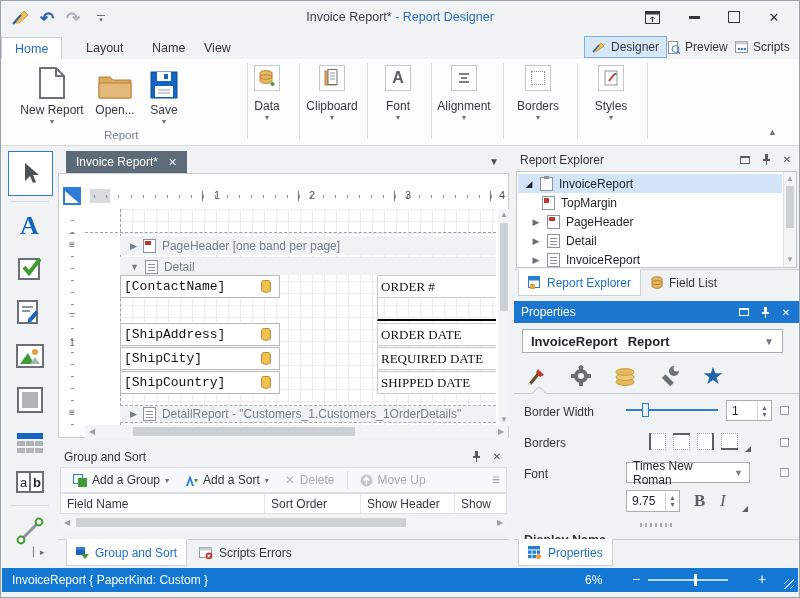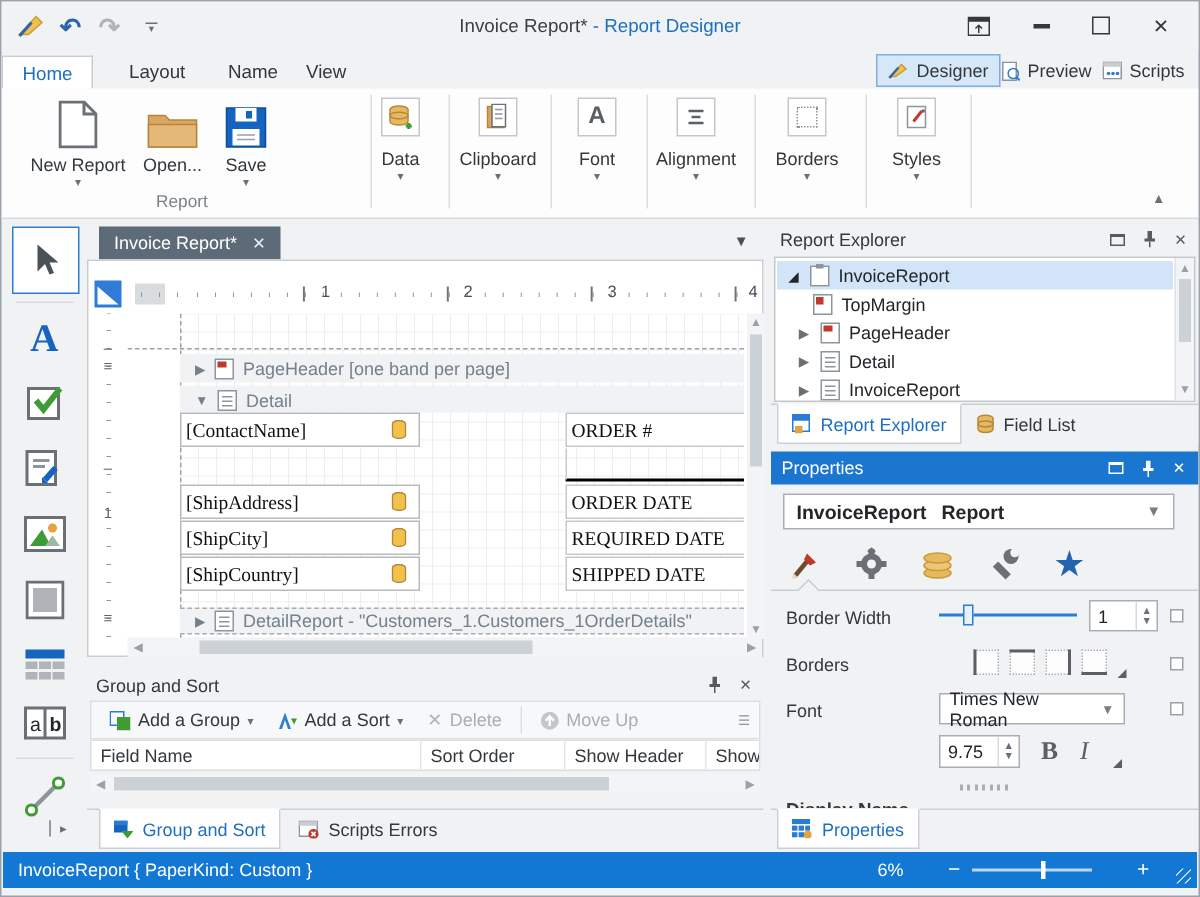--- a/index.html
+++ b/index.html
@@ -71,21 +71,21 @@
     background-image:linear-gradient(#ededee 1px,transparent 1px),linear-gradient(90deg,#ededee 1px,transparent 1px);
     background-size:12px 12px}
   .dashv{position:absolute;left:35px;top:0;bottom:0;border-left:1px dashed #9aa2a9}
   .dashh{position:absolute;left:0;right:0;top:23px;border-top:1px dashed #9aa2a9}
   .band{position:absolute;left:35px;right:0;background:#f1f2f3;display:flex;align-items:center;gap:6px;padding-left:10px;color:#74808c;font-size:12px;white-space:nowrap}
   .band .arr{font-size:9px;color:#74808c}
   .bandicon{width:13px;height:14px;border:1px solid #8d959c;background:#fff;position:relative;flex:0 0 auto}
   .bandicon.red::before{content:"";position:absolute;left:1px;top:1px;width:6px;height:4px;background:#c0392b}
   .bandicon.lines::before{content:"";position:absolute;left:2px;right:2px;top:3px;height:1px;background:#8d959c;box-shadow:0 3px 0 #8d959c,0 6px 0 #8d959c}
   .field{position:absolute;left:35px;width:160px;height:23px;border:1px solid #b6babe;background:#fff;display:flex;align-items:center;cursor:pointer}
-  .field .ftxt{font-family:Liberation Serif, serif;font-size:13px;color:#111;padding-left:3px;flex:1}
+  .field .ftxt{font-family:Liberation Mono, monospace;font-size:13px;color:#111;padding-left:3px;flex:1}
   .caption{position:absolute;left:292px;right:-1px;height:23px;border:1px solid #c6cacd;background:#fff;font-family:"Liberation Serif",serif;font-size:13px;color:#111;display:flex;align-items:center;padding-left:3px;cursor:pointer}
   .linebox{position:absolute;left:292px;right:-1px;height:22px;border-left:1px solid #c6cacd;border-right:1px solid #c6cacd;border-bottom:2px solid #000;cursor:pointer}
   .vscroll{position:absolute;left:439px;top:35px;width:12px;height:217px;background:#f3f4f6}
   .hscroll{position:absolute;left:26px;right:0;top:251px;height:13px;background:#f3f4f6}
   .thumb{position:absolute;background:#ccd1d5}
   .sarr{position:absolute;color:#9aa2a9;font-size:8px;line-height:12px;text-align:center}
 
   
   .panel-cap{position:absolute;left:0;top:0;right:0;height:21px;display:flex;align-items:center;padding:0 6px;font-size:12px;color:#33383d}
   .capbtns{margin-left:auto;display:flex;align-items:center;gap:9px}
@@ -580,21 +580,21 @@
             <svg width="13" height="13">
               <circle cx="6.5" cy="6.5" r="6" fill="#c3c7cb"></circle>
               <path d="M6.5 10 V4 M3.8 6.4 L6.5 3.5 L9.2 6.4" stroke="#fff" stroke-width="1.6" fill="none"></path>
             </svg>
           </span>
         <span>Move Up</span>
       </div>
       <div style="margin-left:auto;color:#8d959c;font-size:9px;cursor:pointer">☰</div>
     </div>
     <div class="gs-head">
-      <div class="gcol" style="width:220px">Field Name</div>
+      <div class="gcol" style="width:204px">Field Name</div>
       <div class="gcol" style="width:96px">Sort Order</div>
       <div class="gcol" style="width:94px">Show Header</div>
       <div class="gcol" style="flex:1;border-right:none">Show</div>
     </div>
     <div class="gs-scroll">
       <span class="sarr" style="left:2px;top:0;width:10px;line-height:13px">◀</span>
       <div class="thumb" style="left:16px;top:2px;width:330px;height:9px"></div>
       <span class="sarr" style="right:2px;top:0;width:10px;line-height:13px">▶</span>
     </div>
     <div class="foot-tabs">

